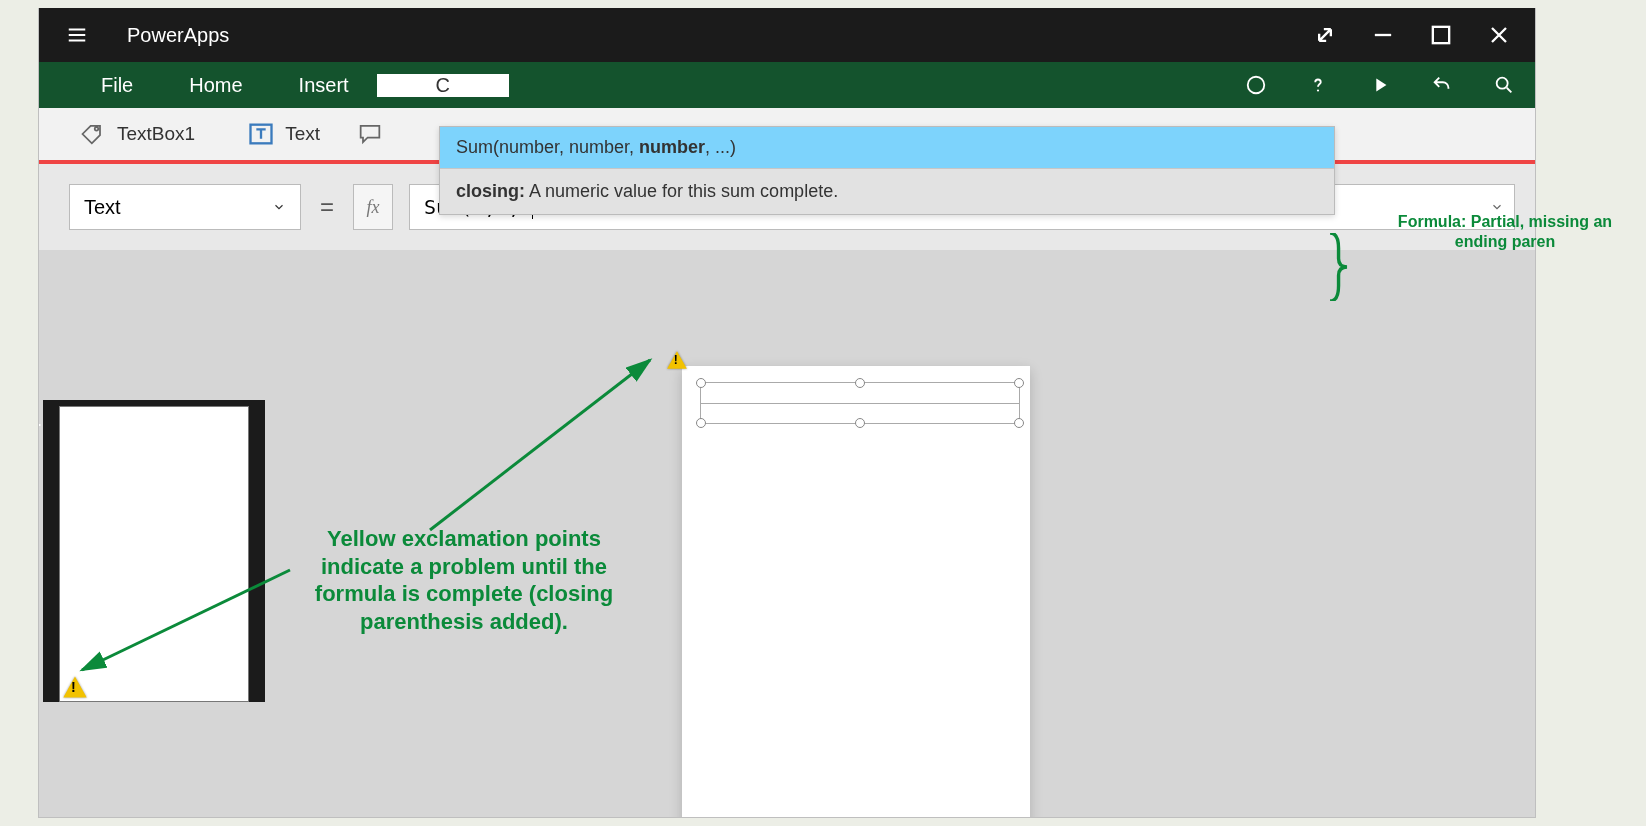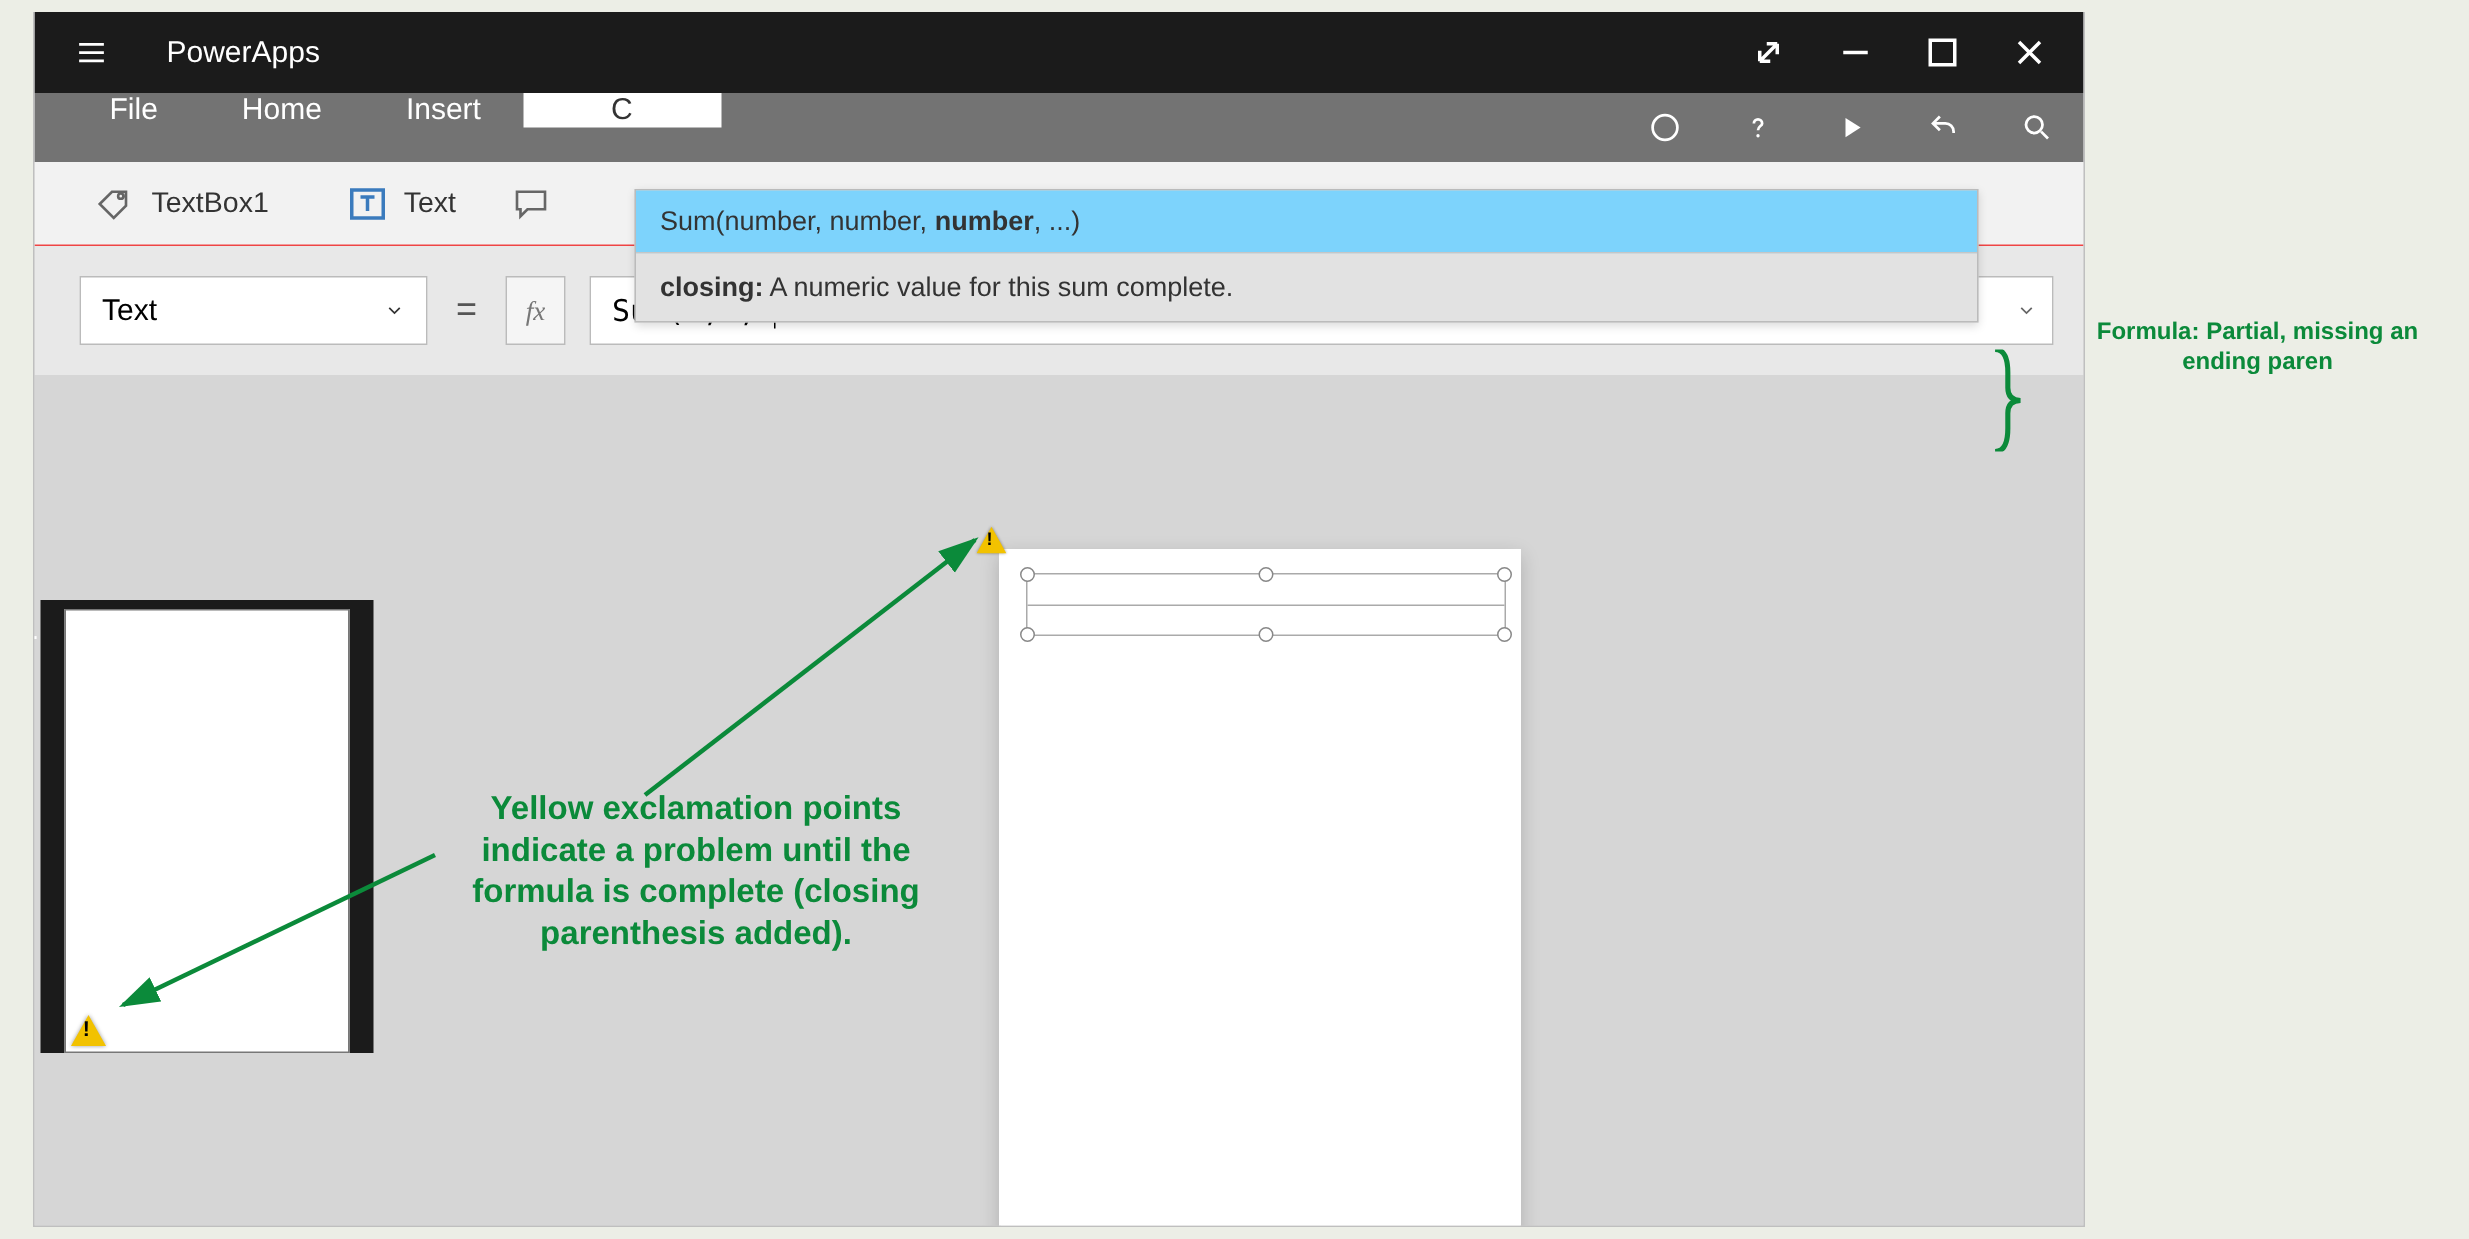--- a/index.html
+++ b/index.html
@@ -6,23 +6,23 @@
   body {
     font-family: "Segoe UI", Arial, sans-serif;
     background: #eceee6;
     width: 1646px;
     height: 826px;
     position: relative;
     overflow: hidden;
   }
   .app-window {
     position: absolute;
-    left: 22px;
+    left: 38px;
     top: 8px;
-    width: 1368px;
+    width: 1498px;
     height: 810px;
     background: #d9d9d9;
     border: 1px solid #bfbfbf;
     border-top: none;
     overflow: hidden;
   }
   
   .title-bar {
     height: 54px;
     background: #1b1b1b;
@@ -36,25 +36,25 @@
     cursor: pointer;
   }
   .hamburger svg { width: 22px; height: 22px; }
   .app-title { margin-left: 30px; font-size: 20px; }
   .title-spacer { flex: 1; }
   .win-controls { display:flex; gap: 30px; align-items:center; padding-right: 10px; }
   .win-btn { color:#fff; display:flex; align-items:center; justify-content:center; width:28px; height:28px; cursor:pointer; }
   
   .menu-row {
     height: 46px;
-    background: #737373;
+    background: #14532d;
     color: #fff;
     display: flex;
-    align-items: flex-start;
-    padding-left: 22px;
+    align-items: center;
+    padding-left: 34px;
     position: relative;
   }
   .menu-item {
     display:flex; align-items:center; justify-content:center;
     padding: 0 28px;
     font-size: 20px;
     cursor: pointer;
   }
   .menu-item.active {
     background: #fff;
@@ -68,21 +68,21 @@
     display:flex; align-items:center; gap: 40px; color:#fff;
   }
   .menu-right-icons svg { width: 22px; height: 22px; }
   
   .ribbon-row {
     height: 56px;
     background: #f2f2f2;
     display:flex; align-items:center;
     padding-left: 40px;
     gap: 24px;
-    border-bottom: 1px solid #ef4444;
+    border-bottom: 4px solid #ef4444;
   }
   .ribbon-group { display:flex; align-items:center; gap: 10px; font-size:19px; color:#333; }
   .ribbon-group svg { width:28px; height:28px; }
   
   .formula-row {
     height: 86px;
     background: #e8e8e8;
     display:flex; align-items:center;
     padding: 0 20px 0 30px;
     gap: 16px;

